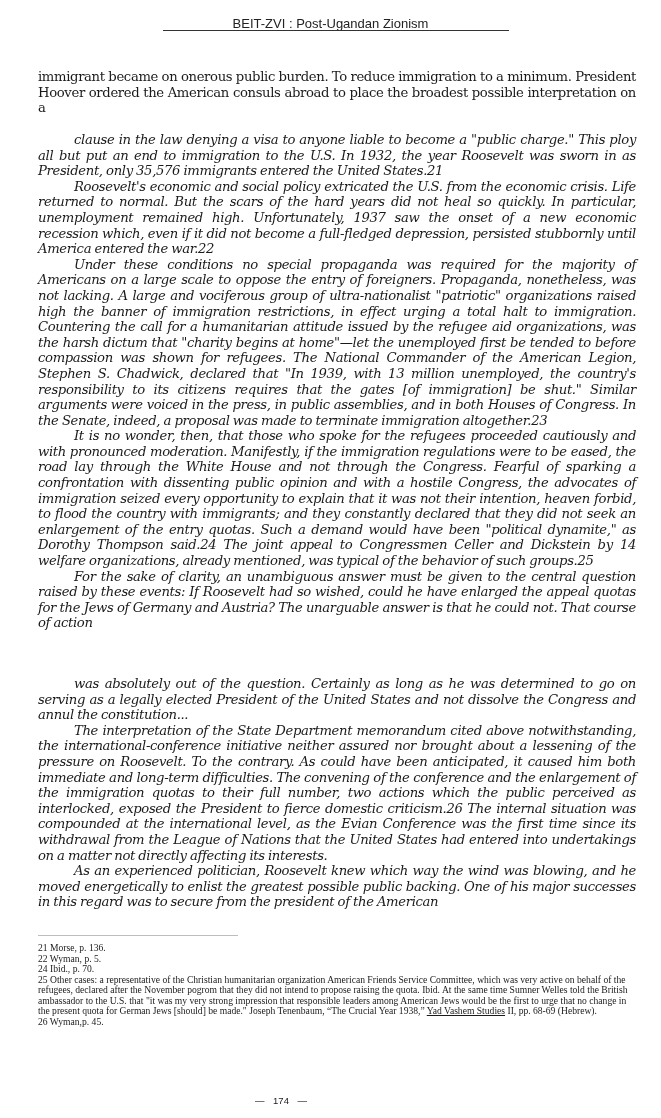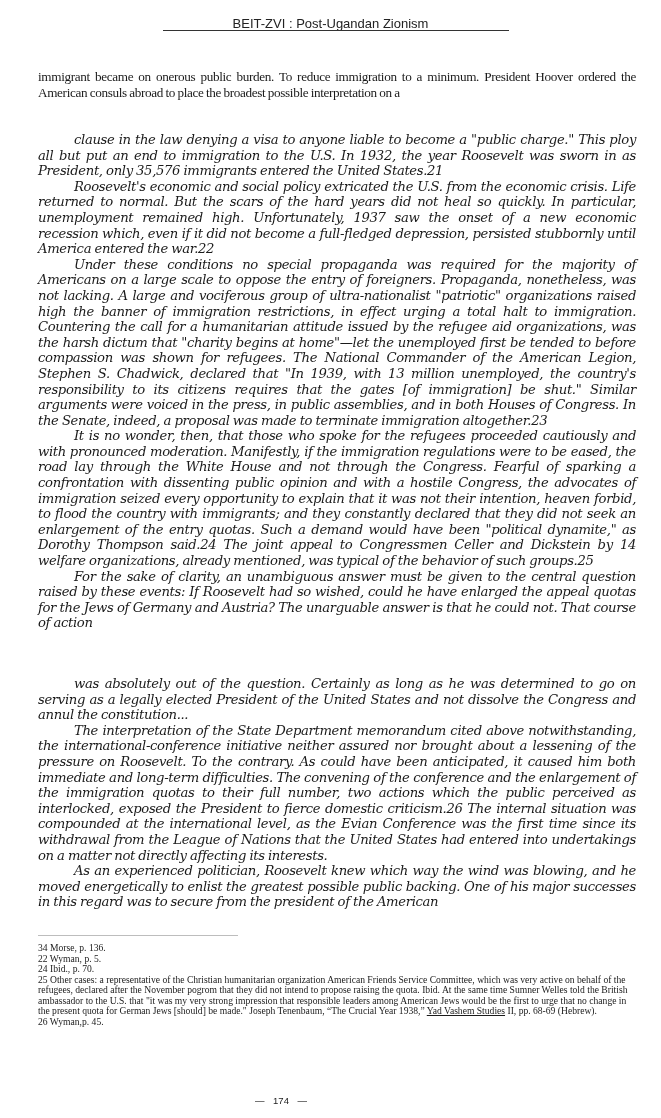--- a/index.html
+++ b/index.html
@@ -12,21 +12,21 @@
       position: absolute; top: 30px; left: 163px; width: 346px; height: 0;
       border-top: 1px solid #333;
     }
     .body-text {
       position: absolute; left: 38px; width: 598px;
       font-family: "DejaVu Serif", serif; font-size: 13.2px; line-height: 15.6px;
       text-align: justify; letter-spacing: -0.35px; word-spacing: -0.5px;
     }
     .body-text p { margin: 0; }
     .body-text p.indent { text-indent: 36px; font-style: italic; }
-    #block1 { top: 69px; font-family: Liberation Serif, serif; }
+    #block1 { top: 69px; }
     #block2 { top: 132px; }
     #block3 { top: 676px; }
     .fn-rule {
       position: absolute; top: 935px; left: 38px; width: 200px; height: 0;
       border-top: 1px solid #bdbdbd;
     }
     .footnotes {
       position: absolute; top: 943px; left: 38px; width: 600px;
       font-family: "Liberation Serif", serif; font-size: 9.6px; line-height: 10.5px; color: #1a1a1a;
     }
@@ -58,20 +58,20 @@
 
 <div class="body-text" id="block3">
   <p class="indent">was absolutely out of the question. Certainly as long as he was determined to go on serving as a legally elected President of the United States and not dissolve the Congress and annul the constitution...</p>
   <p class="indent">The interpretation of the State Department memorandum cited above notwithstanding, the international-conference initiative neither assured nor brought about a lessening of the pressure on Roosevelt. To the contrary. As could have been anticipated, it caused him both immediate and long-term difficulties. The convening of the conference and the enlargement of the immigration quotas to their full number, two actions which the public perceived as interlocked, exposed the President to fierce domestic criticism.26 The internal situation was compounded at the international level, as the Evian Conference was the first time since its withdrawal from the League of Nations that the United States had entered into undertakings on a matter not directly affecting its interests.</p>
   <p class="indent">As an experienced politician, Roosevelt knew which way the wind was blowing, and he moved energetically to enlist the greatest possible public backing. One of his major successes in this regard was to secure from the president of the American</p>
 </div>
 
 <div class="fn-rule"></div>
 
 <div class="footnotes">
-  <p class="fn">34 Morse, p. 136.</p>
+  <p class="fn">21 Morse, p. 136.</p>
   <p class="fn">22 Wyman, p. 5.</p>
   <p class="fn">24 Ibid., p. 70.</p>
   <p class="fn"><span>25 Other cases: a representative of the Christian humanitarian organization American Friends Service Committee, which was very active on behalf of the refugees, declared after the November pogrom that they did not intend to propose raising the quota. Ibid. At the same time Sumner Welles told the British ambassador to the U.S. that "it was my very strong impression that responsible leaders among American Jews would be the first to urge that no change in the present quota for German Jews [should] be made." Joseph Tenenbaum, “The Crucial Year 1938,” </span><span class="ul">Yad Vashem Studies</span><span> II, pp. 68-69 (Hebrew).</span></p>
   <p class="fn">26 Wyman,p. 45.</p>
 </div>
 
 <div class="page-number">— 174 —</div>
 
 </body></html>

